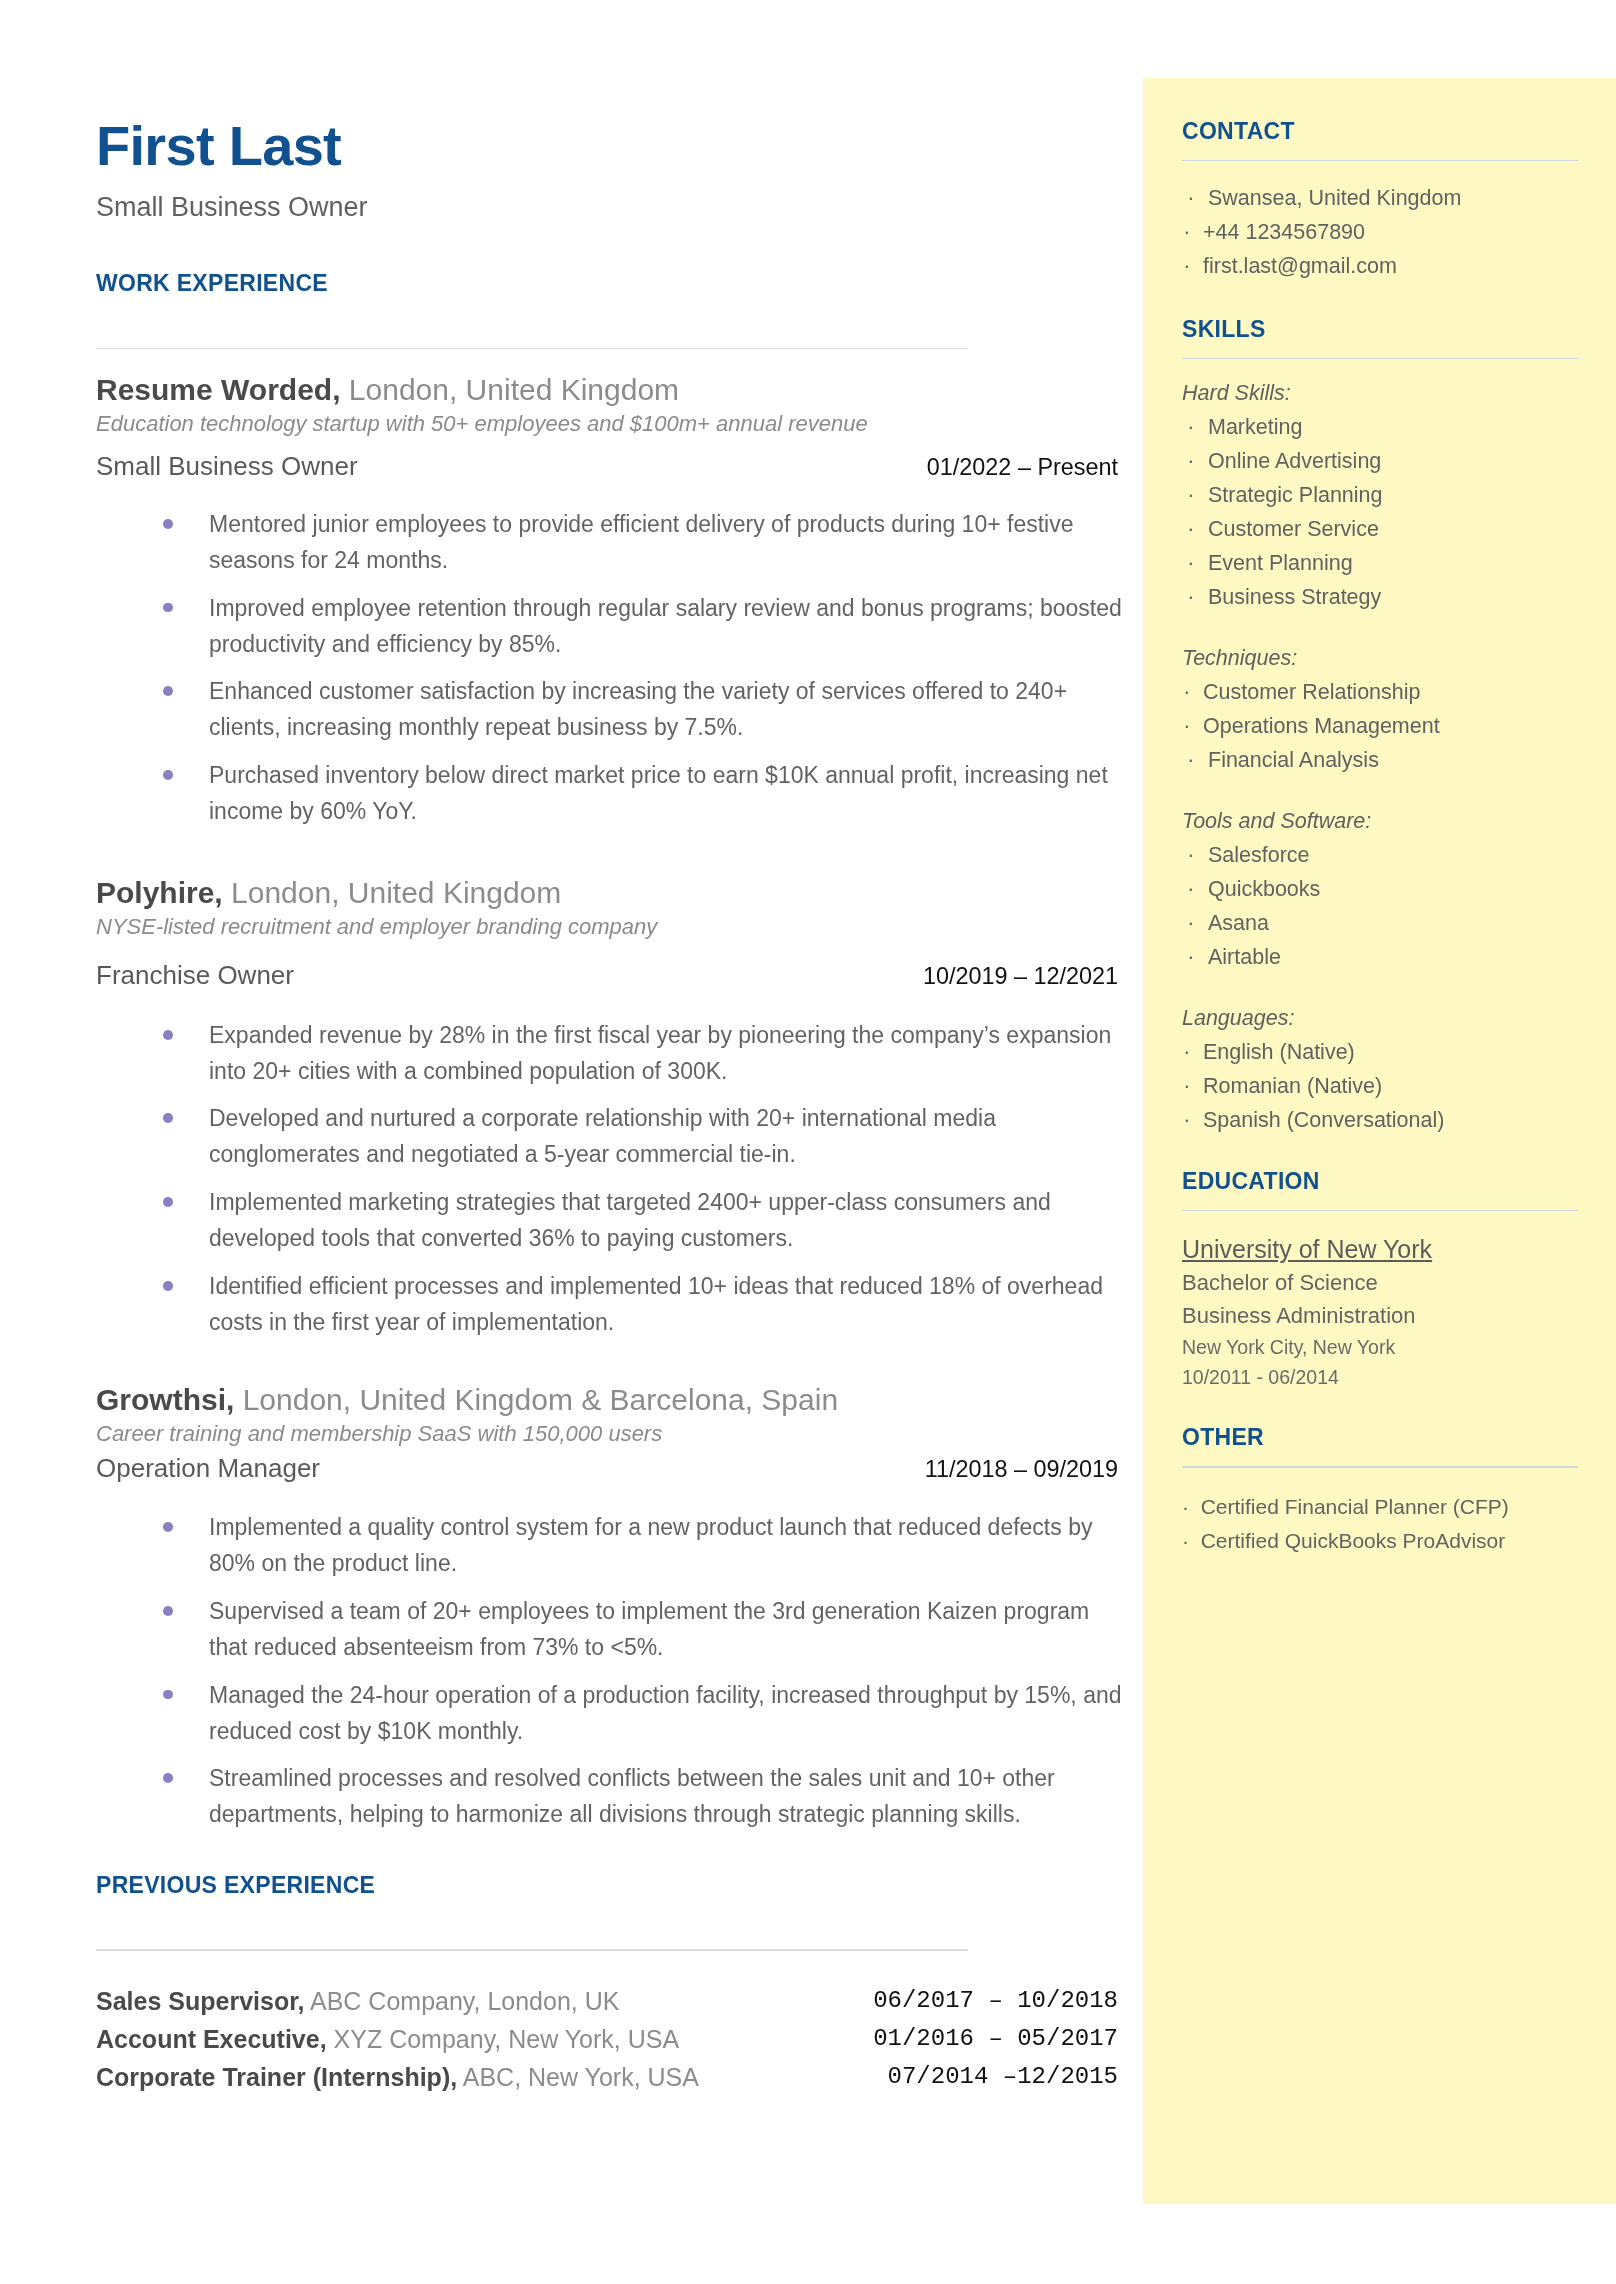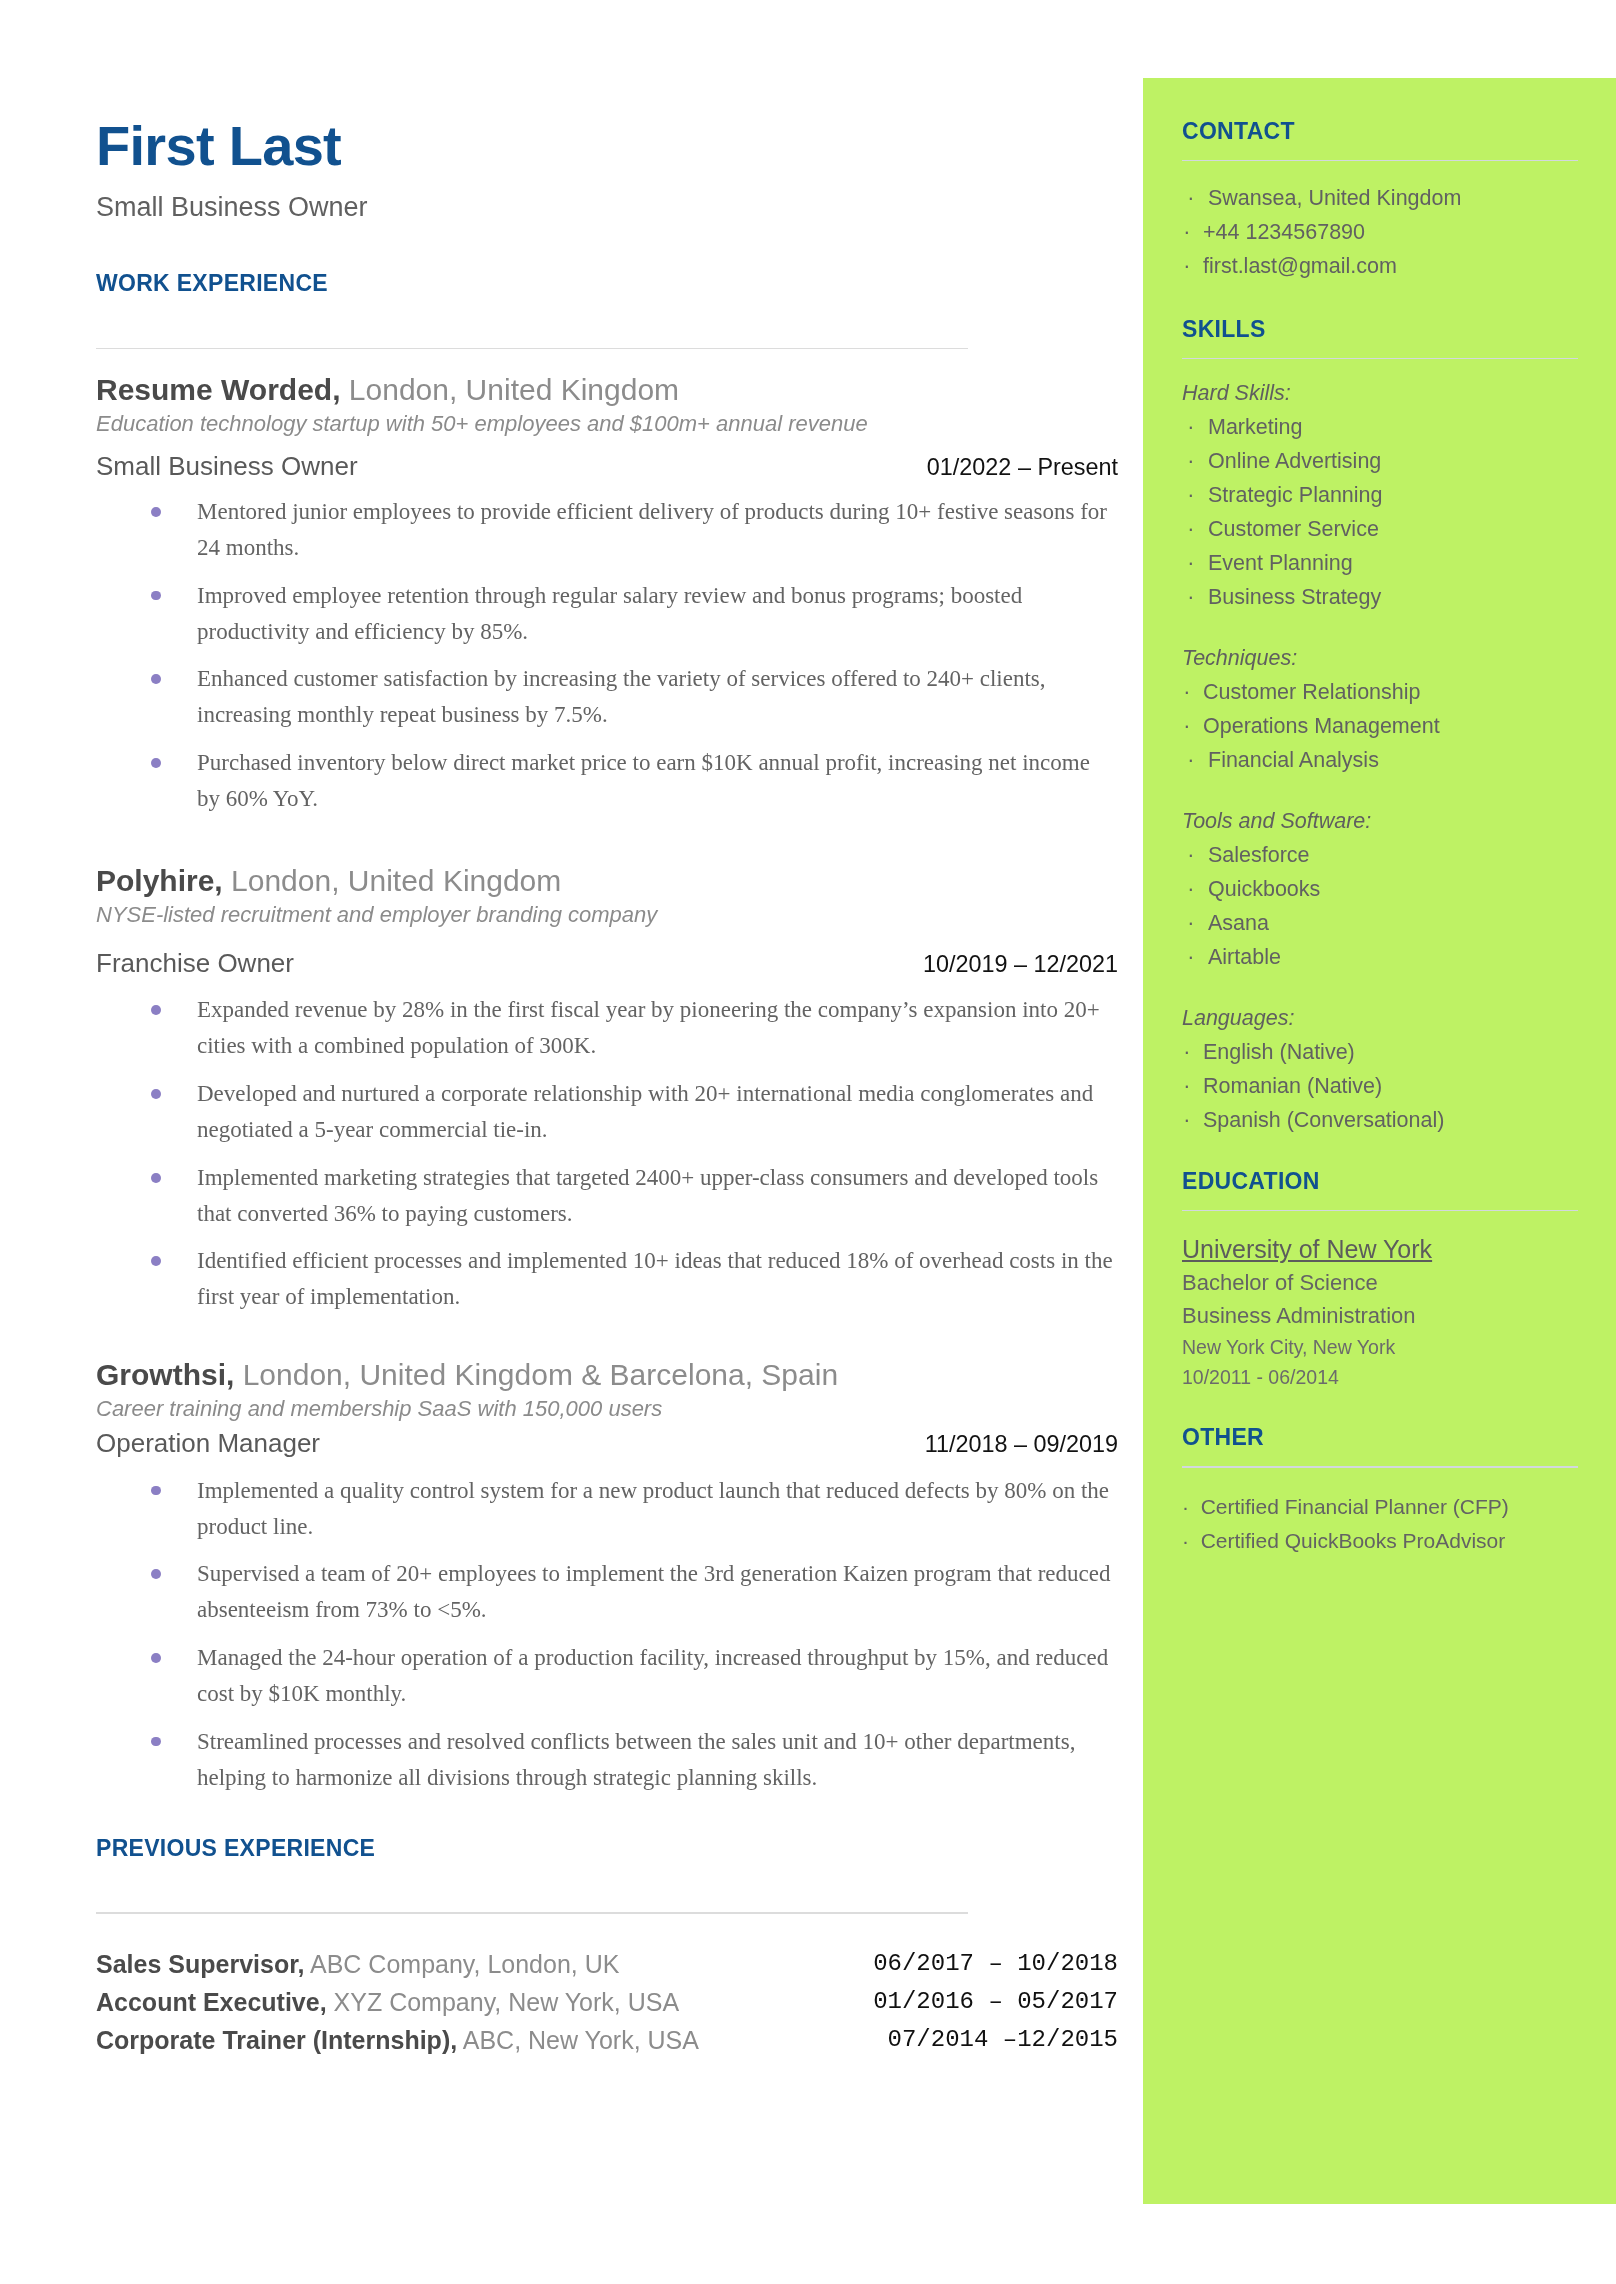--- a/index.html
+++ b/index.html
@@ -19,21 +19,21 @@
     overflow: hidden;
   }
 
   
   .sidebar {
     position: absolute;
     left: 1143px;
     top: 78px;
     width: 473px;
     height: 2126px;
-    background: #bef264;
+    background: #fef9c3;
     box-sizing: border-box;
     padding: 0;
   }
   .side-inner {
     padding: 0 38px 0 39px;
   }
   .side-head {
     color: #11518f;
     font-weight: bold;
     font-size: 23px;
@@ -166,24 +166,23 @@
     line-height: 36px;
   }
   .role-date {
     color: #121212;
     font-size: 23.4px;
     line-height: 36px;
     white-space: pre;
   }
   .bullets {
     list-style: none;
-    margin: 0;
+    margin: 12px;
     padding: 0;
     width: 1022px;
-    font-family: Liberation Serif, serif;
   }
   .bullet {
     position: relative;
     padding-left: 101px;
     color: #636363;
     font-size: 23px;
     line-height: 36px;
     margin: 0 0 11.7px 0;
   }
   .bullet .bdot {

